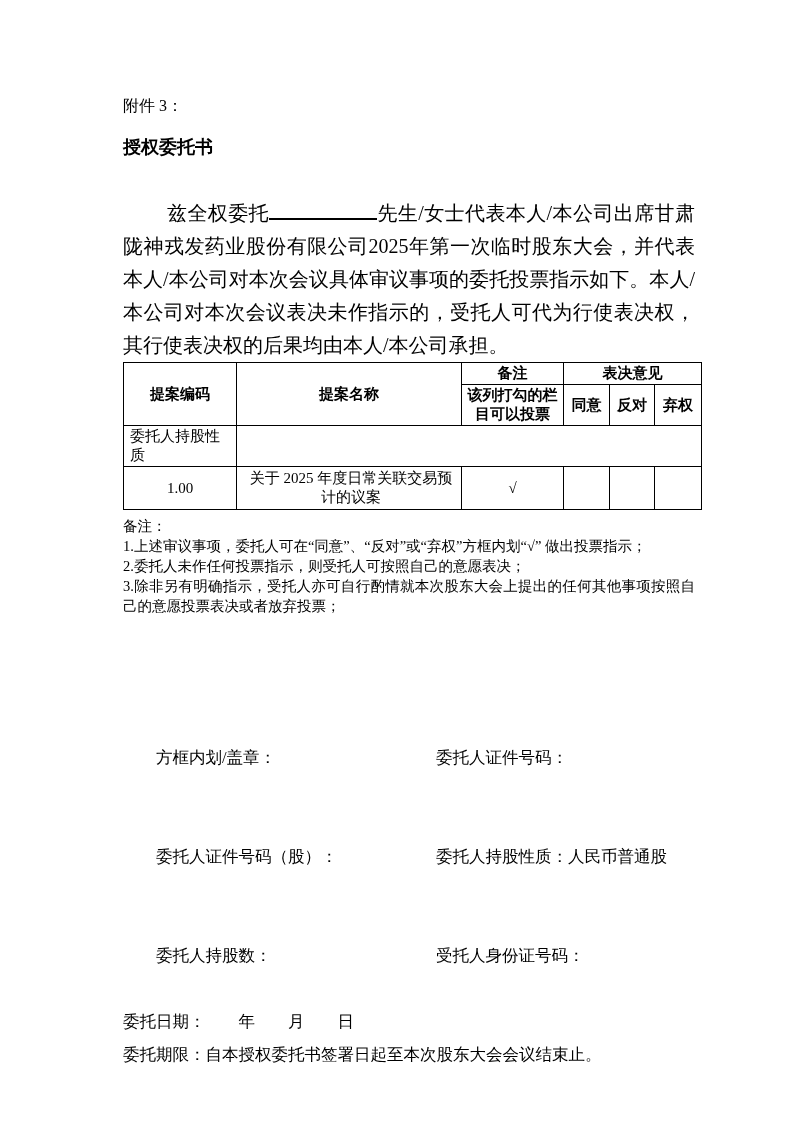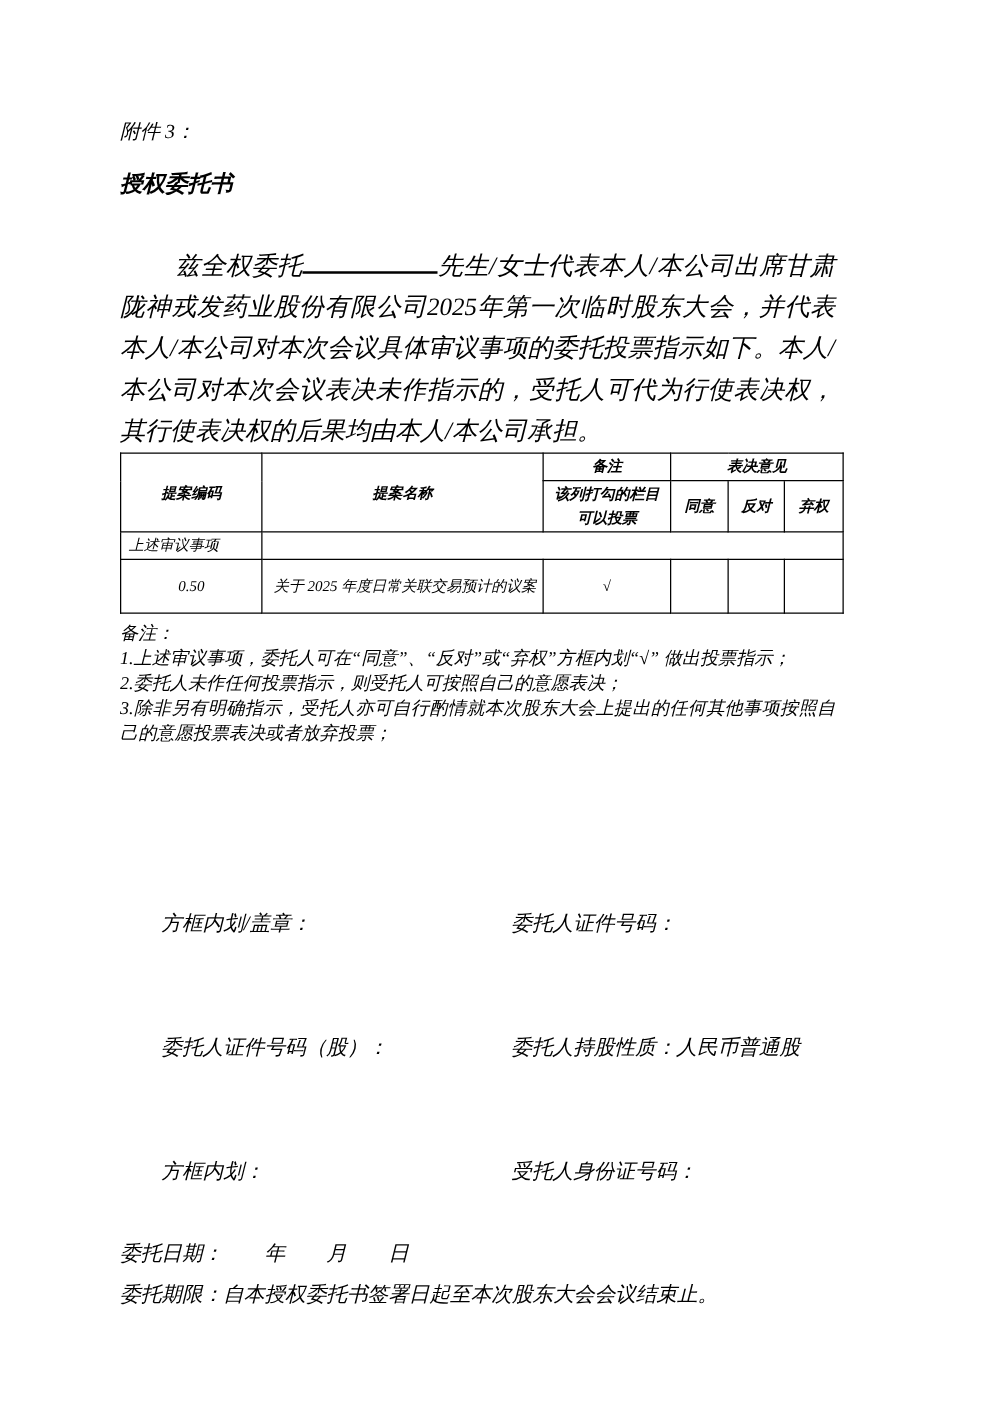--- a/index.html
+++ b/index.html
@@ -11,24 +11,23 @@
     position: relative;
     width: 794px;
     height: 1122px;
     background: #ffffff;
     color: #000000;
     font-family: "Liberation Serif", "DejaVu Serif", serif;
     overflow: hidden;
   }
   .content {
     position: absolute;
-    left: 96px;
+    left: 123px;
     top: 96px;
     width: 572px;
-    font-style: italic;
   }
   .attachment-label {
     font-size: 16px;
     line-height: 20px;
   }
   .doc-title {
     margin: 18px 0 0 0;
     text-align: left;
     font-size: 18px;
     font-weight: bold;
@@ -51,21 +50,21 @@
   table.vote-table {
     border-collapse: collapse;
     table-layout: fixed;
     width: 578px;
     margin-top: 0px;
   }
   table.vote-table td {
     border: 1.5px solid #000;
     text-align: center;
     vertical-align: middle;
-    font-size: 12px;
+    font-size: 15px;
     line-height: 19px;
     padding: 1px 3px;
     overflow: hidden;
   }
   table.vote-table td.th { font-weight: bold; }
   table.vote-table tr.hrow1 { height: 21px; }
   table.vote-table tr.hrow2 { height: 40px; }
   table.vote-table tr.srow  { height: 22px; }
   table.vote-table tr.drow  { height: 43px; }
   td.cell-left {
@@ -125,25 +124,25 @@
           <td class="th">备注</td>
           <td class="th" colspan="3">表决意见</td>
         </tr>
         <tr class="hrow2">
           <td class="th">该列打勾的栏目可以投票</td>
           <td class="th">同意</td>
           <td class="th">反对</td>
           <td class="th">弃权</td>
         </tr>
         <tr class="srow">
-          <td class="cell-left">上述审议事项</td>
+          <td class="cell-left">委托人持股性质</td>
           <td colspan="5"></td>
         </tr>
         <tr class="drow">
-          <td>0.50</td>
+          <td>1.00</td>
           <td class="name-cell">关于 2025 年度日常关联交易预计的议案</td>
           <td>√</td>
           <td></td>
           <td></td>
           <td></td>
         </tr>
       </tbody>
     </table>
 
     <div class="notes">
@@ -154,20 +153,20 @@
     </div>
 
     <div class="sig">
       <div class="sig-row">
         <span class="sig-left">方框内划/盖章：</span><span class="sig-right">委托人证件号码：</span>
       </div>
       <div class="sig-row">
         <span class="sig-left">委托人证件号码（股）：</span><span class="sig-right">委托人持股性质：人民币普通股</span>
       </div>
       <div class="sig-row">
-        <span class="sig-left">方框内划：</span><span class="sig-right">受托人身份证号码：</span>
+        <span class="sig-left">委托人持股数：</span><span class="sig-right">受托人身份证号码：</span>
       </div>
       <div class="sig-row">委托日期：　　年　　月　　日</div>
       <div class="sig-row">委托期限：自本授权委托书签署日起至本次股东大会会议结束止。</div>
     </div>
 
   </div>
 </div>
 
 </body></html>

